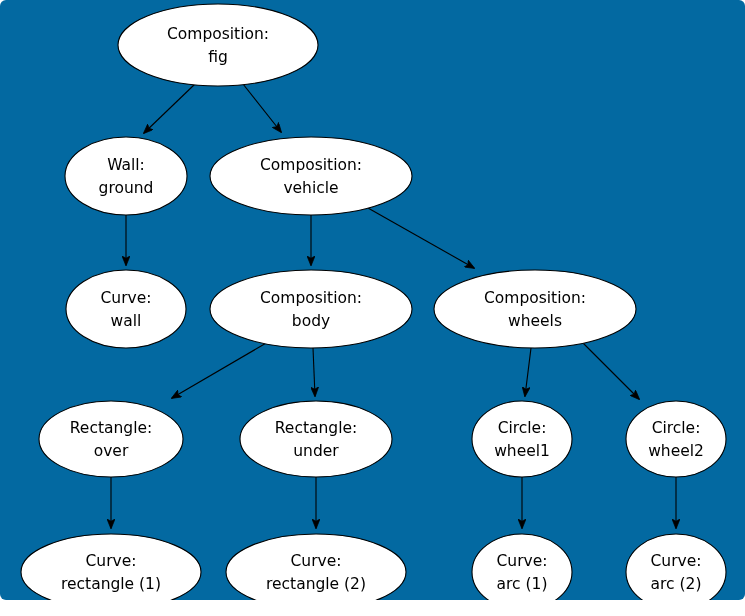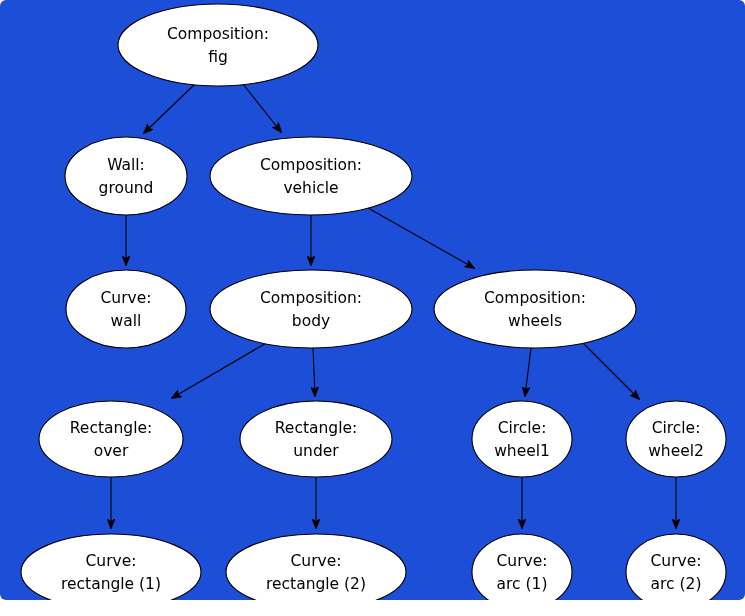--- a/index.html
+++ b/index.html
@@ -8,21 +8,21 @@
     padding: 0;
     background: #ffffff;
   }
   body {
     font-family: "DejaVu Sans", sans-serif;
   }
   #graph-canvas {
     position: relative;
     width: 745px;
     height: 600px;
-    background: #1d4ed8;
+    background: #0369a1;
     overflow: hidden;
     border-radius: 6px;
   }
   #graph-svg {
     position: absolute;
     top: 0;
     left: 0;
     width: 745px;
     height: 616px;
     display: block;

